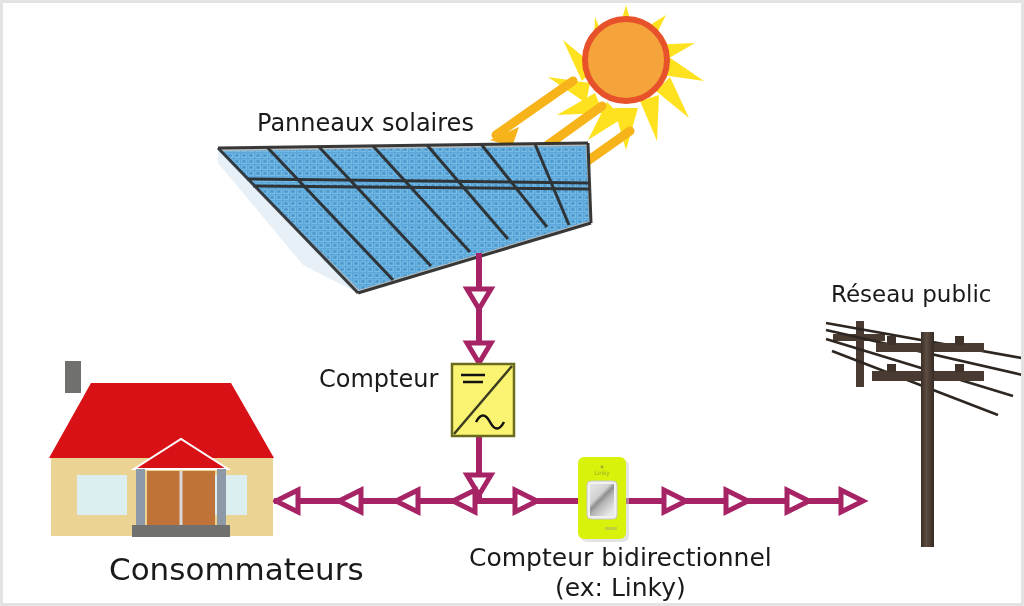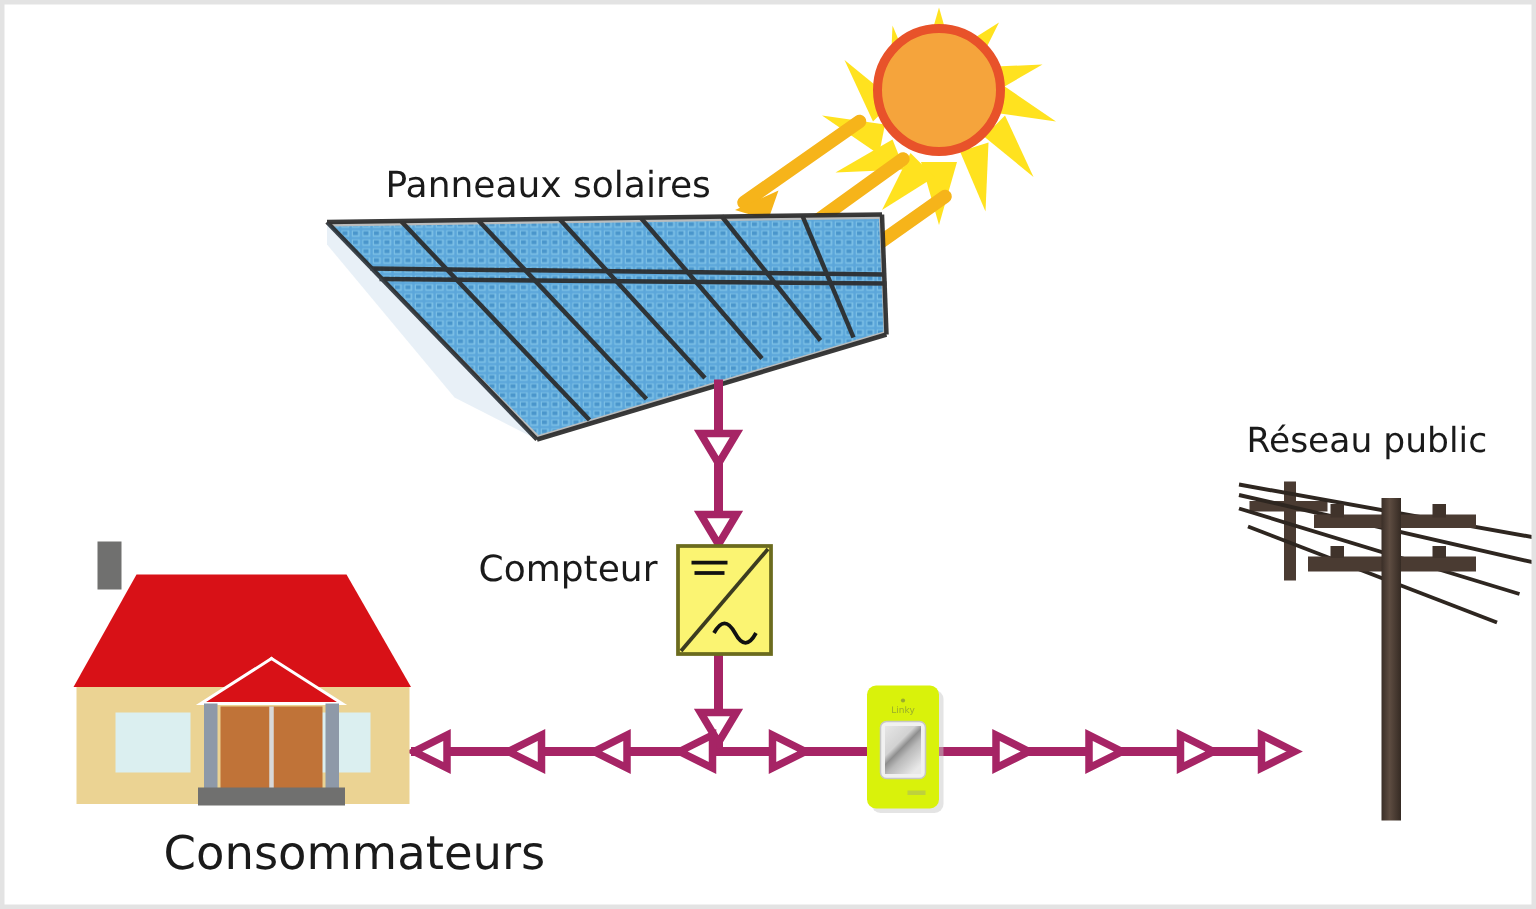--- a/index.html
+++ b/index.html
@@ -248,15 +248,17 @@
 
   <div class="lbl" id="label-onduleur">
     <span class="l1">Compteur</span>
   </div>
 
   <div class="lbl" id="label-reseau">Réseau public</div>
 
   <div class="lbl" id="label-consommateurs">Consommateurs</div>
 
   <div class="lbl" id="label-compteur">
+    <span class="l1">Compteur bidirectionnel</span>
+    <span class="l2">(ex: Linky)</span>
   </div>
 
 </div>
 
 </body></html>

